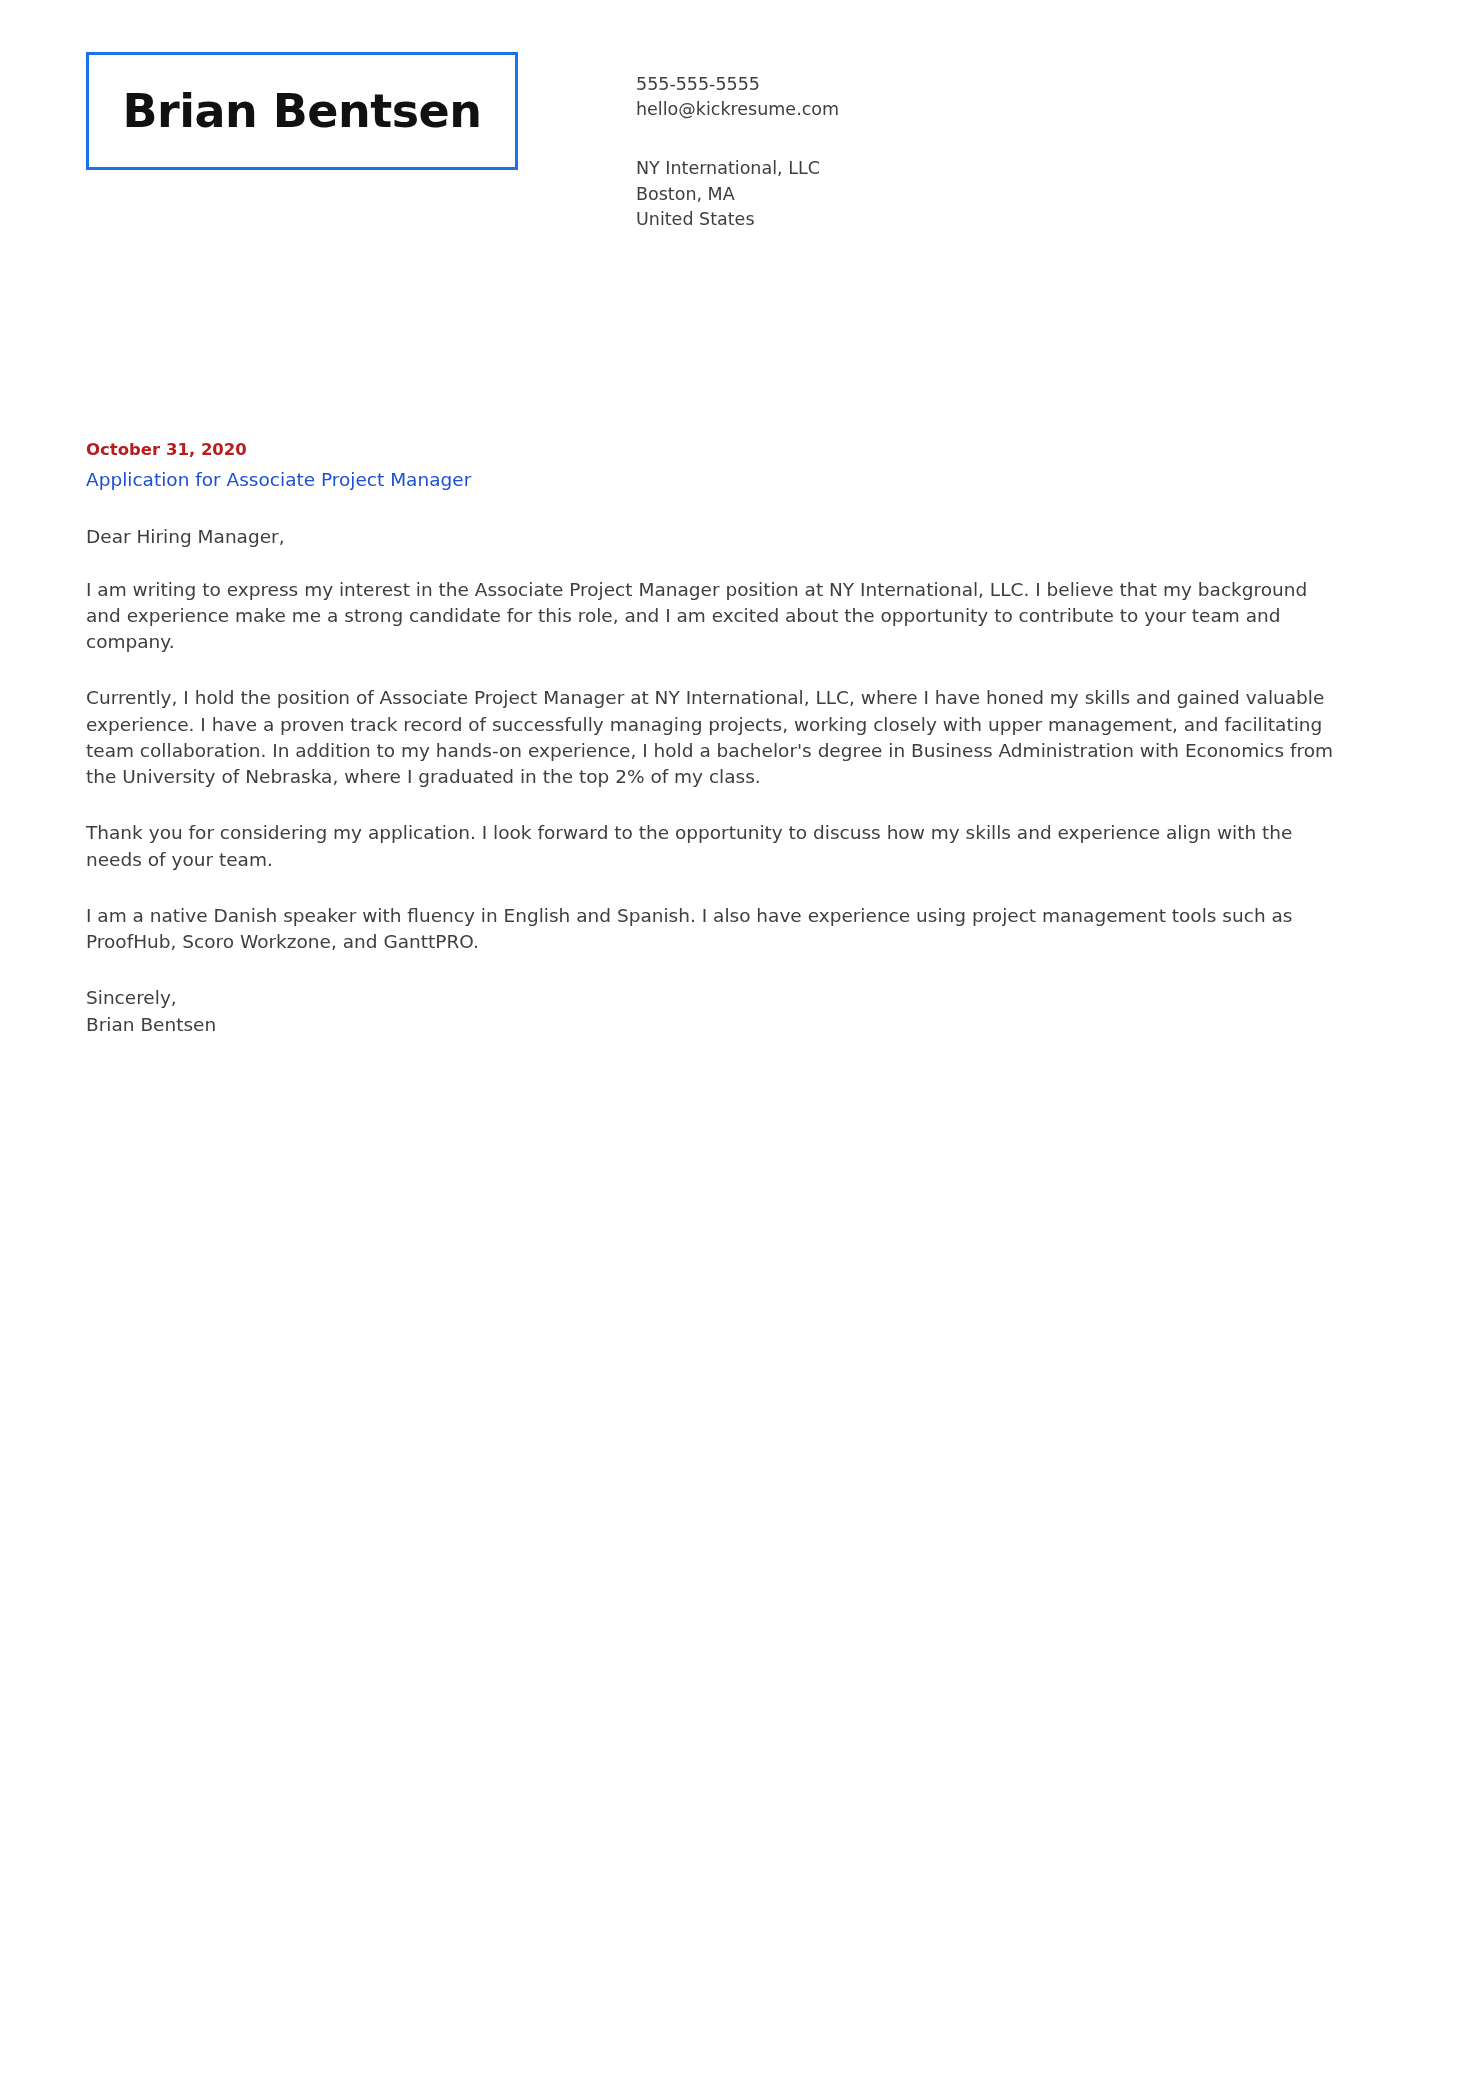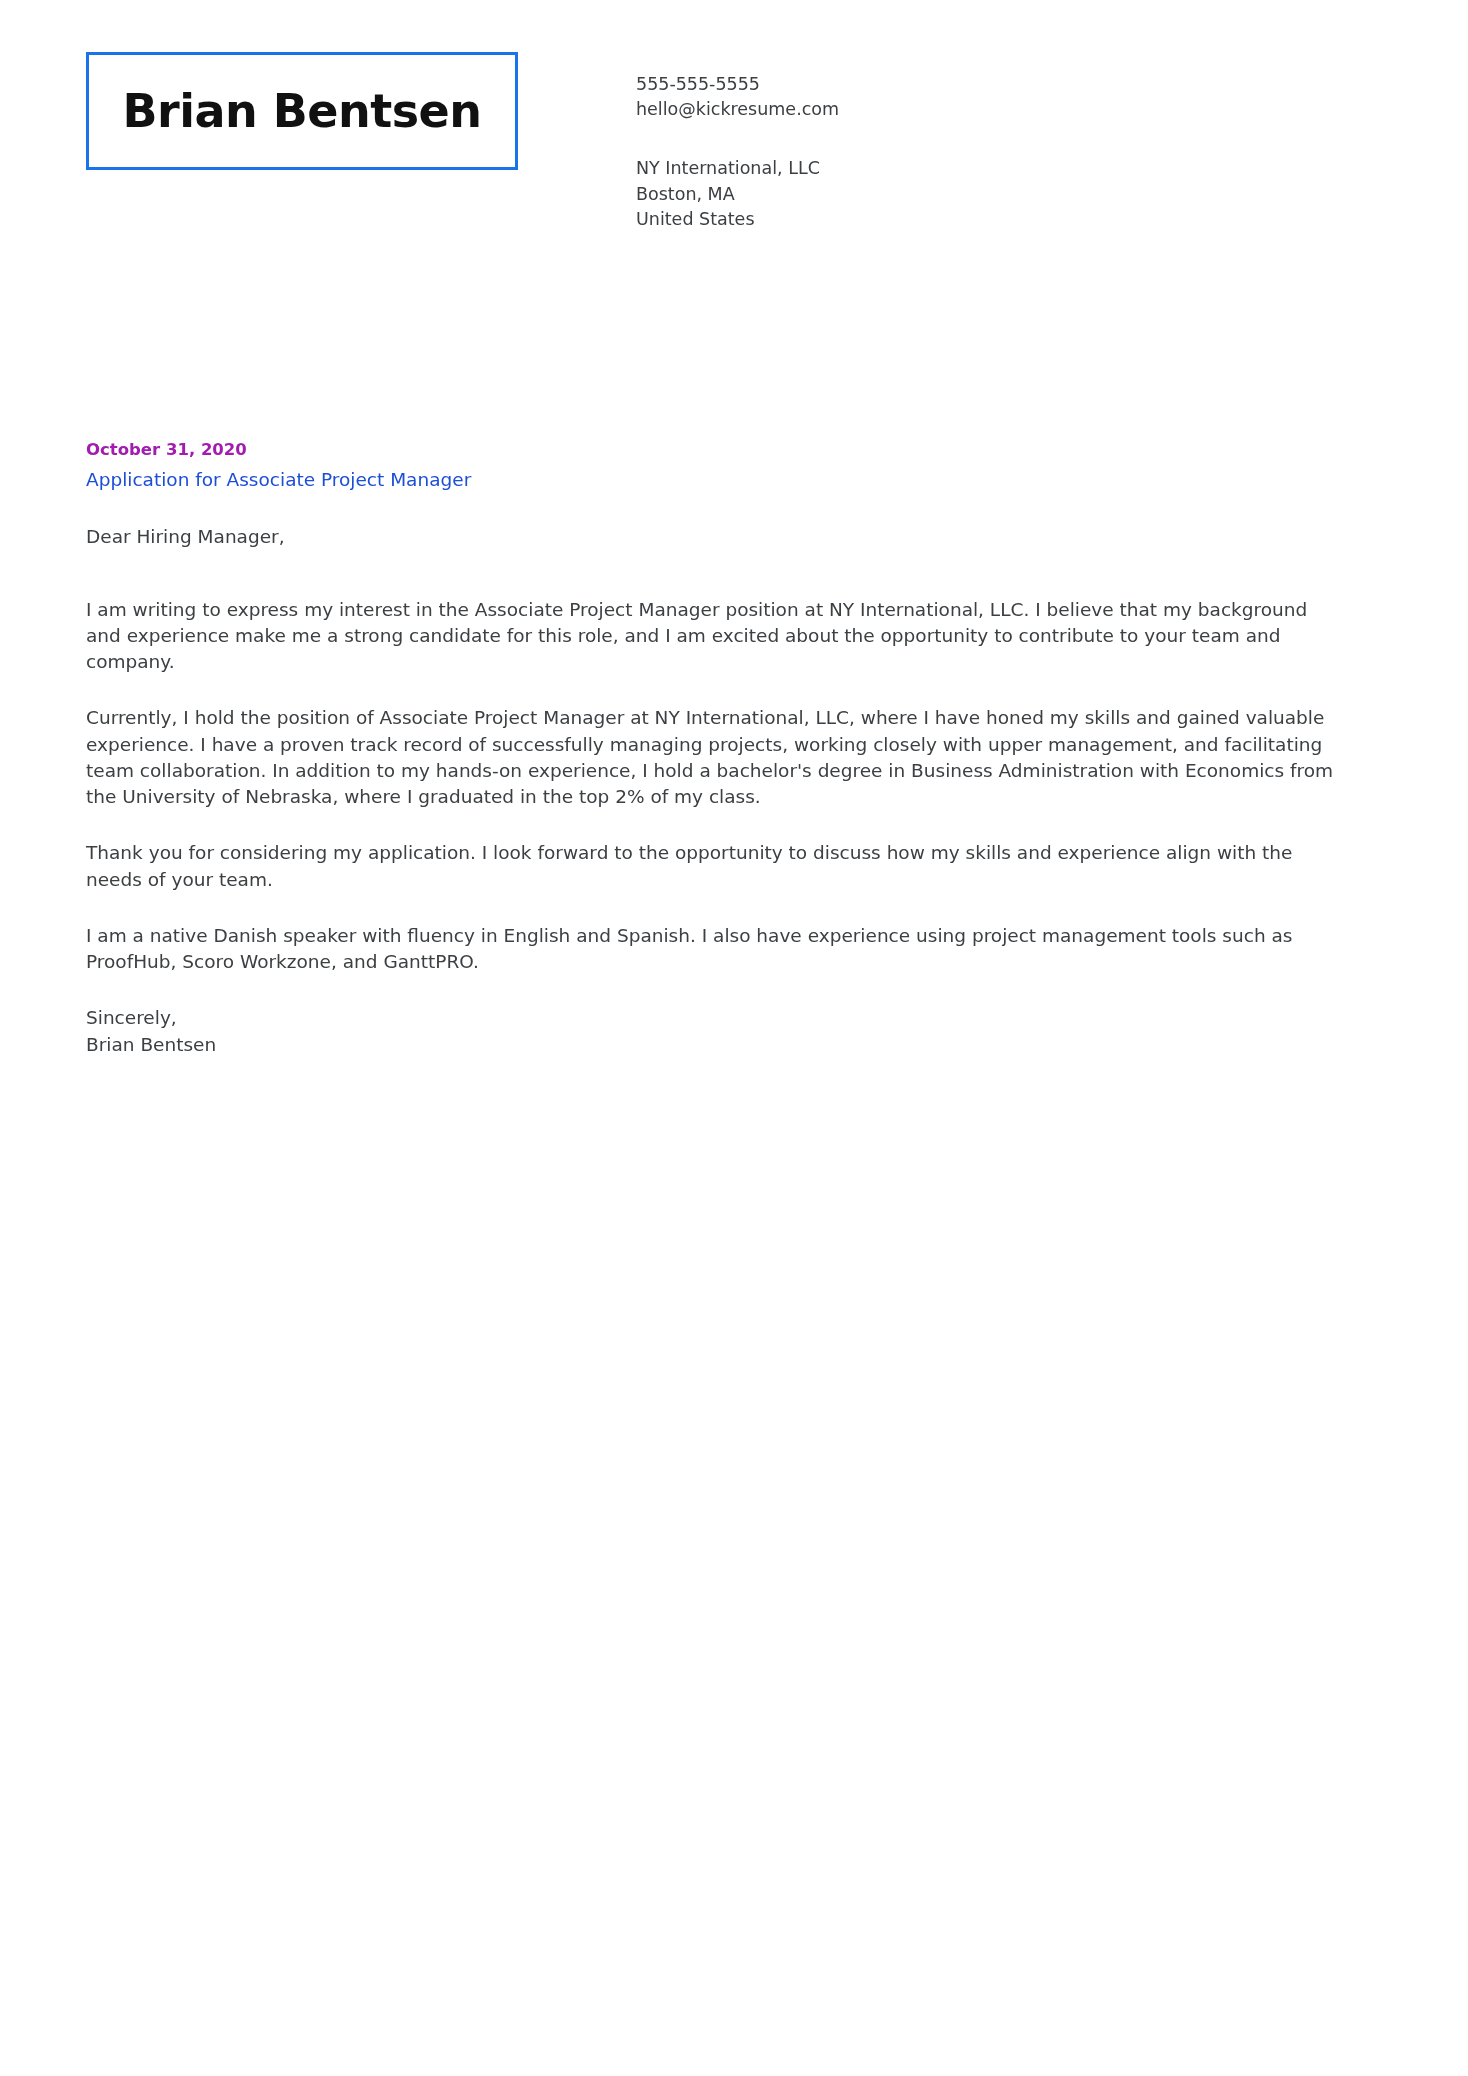--- a/index.html
+++ b/index.html
@@ -70,29 +70,29 @@
     width: 1258px;
     font-family: "DejaVu Sans", sans-serif;
     font-size: 17.5px;
     line-height: 1.45;
     color: #3c4043;
   }
   .meta-block { margin-bottom: 30px; }
   .date-line {
     font-weight: 700;
     font-size: 16.5px;
-    color: #a21caf;
+    color: #b91c1c;
     margin-bottom: 5px;
   }
   .subject-line {
     font-size: 18.5px;
     color: #1d4ed8;
   }
   .salutation {
-    margin-bottom: 46px;
+    margin-bottom: 26px;
     font-size: 18.5px;
   }
   .para {
     margin: 0 0 30px 0;
     font-size: 18.5px;
     line-height: 1.42;
     max-width: 1258px;
   }
   .closing {
     font-size: 18.5px;

